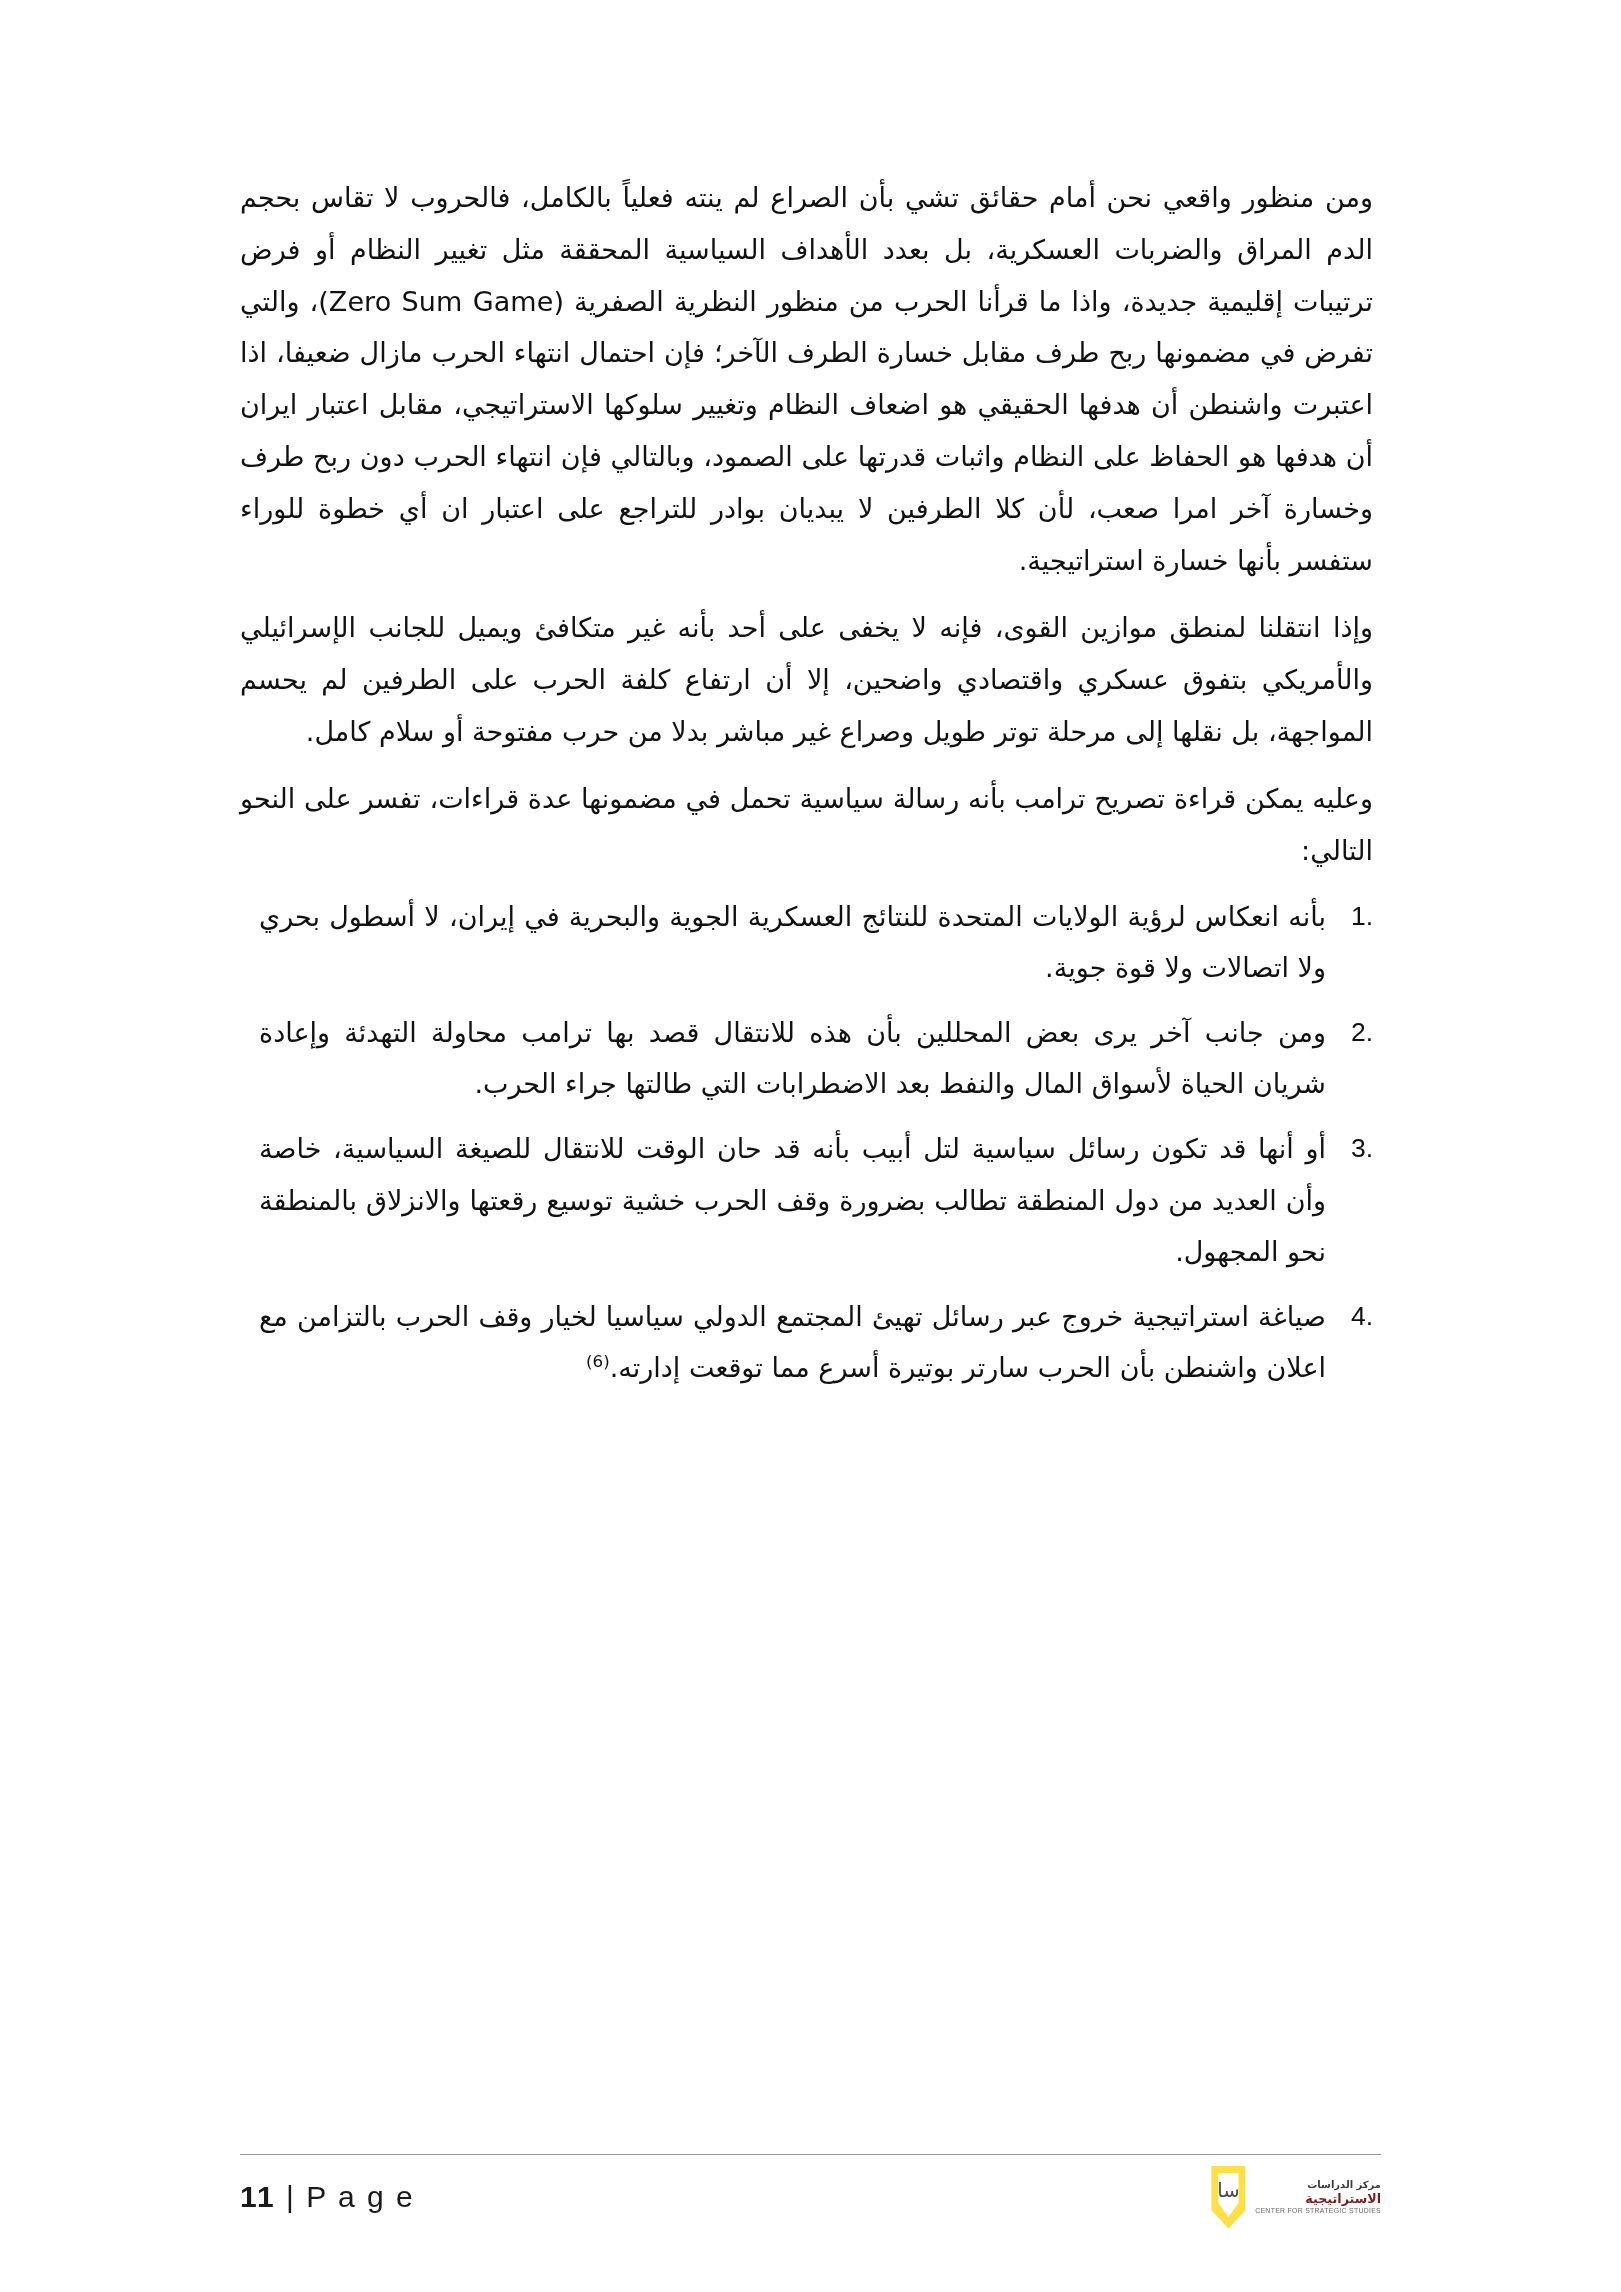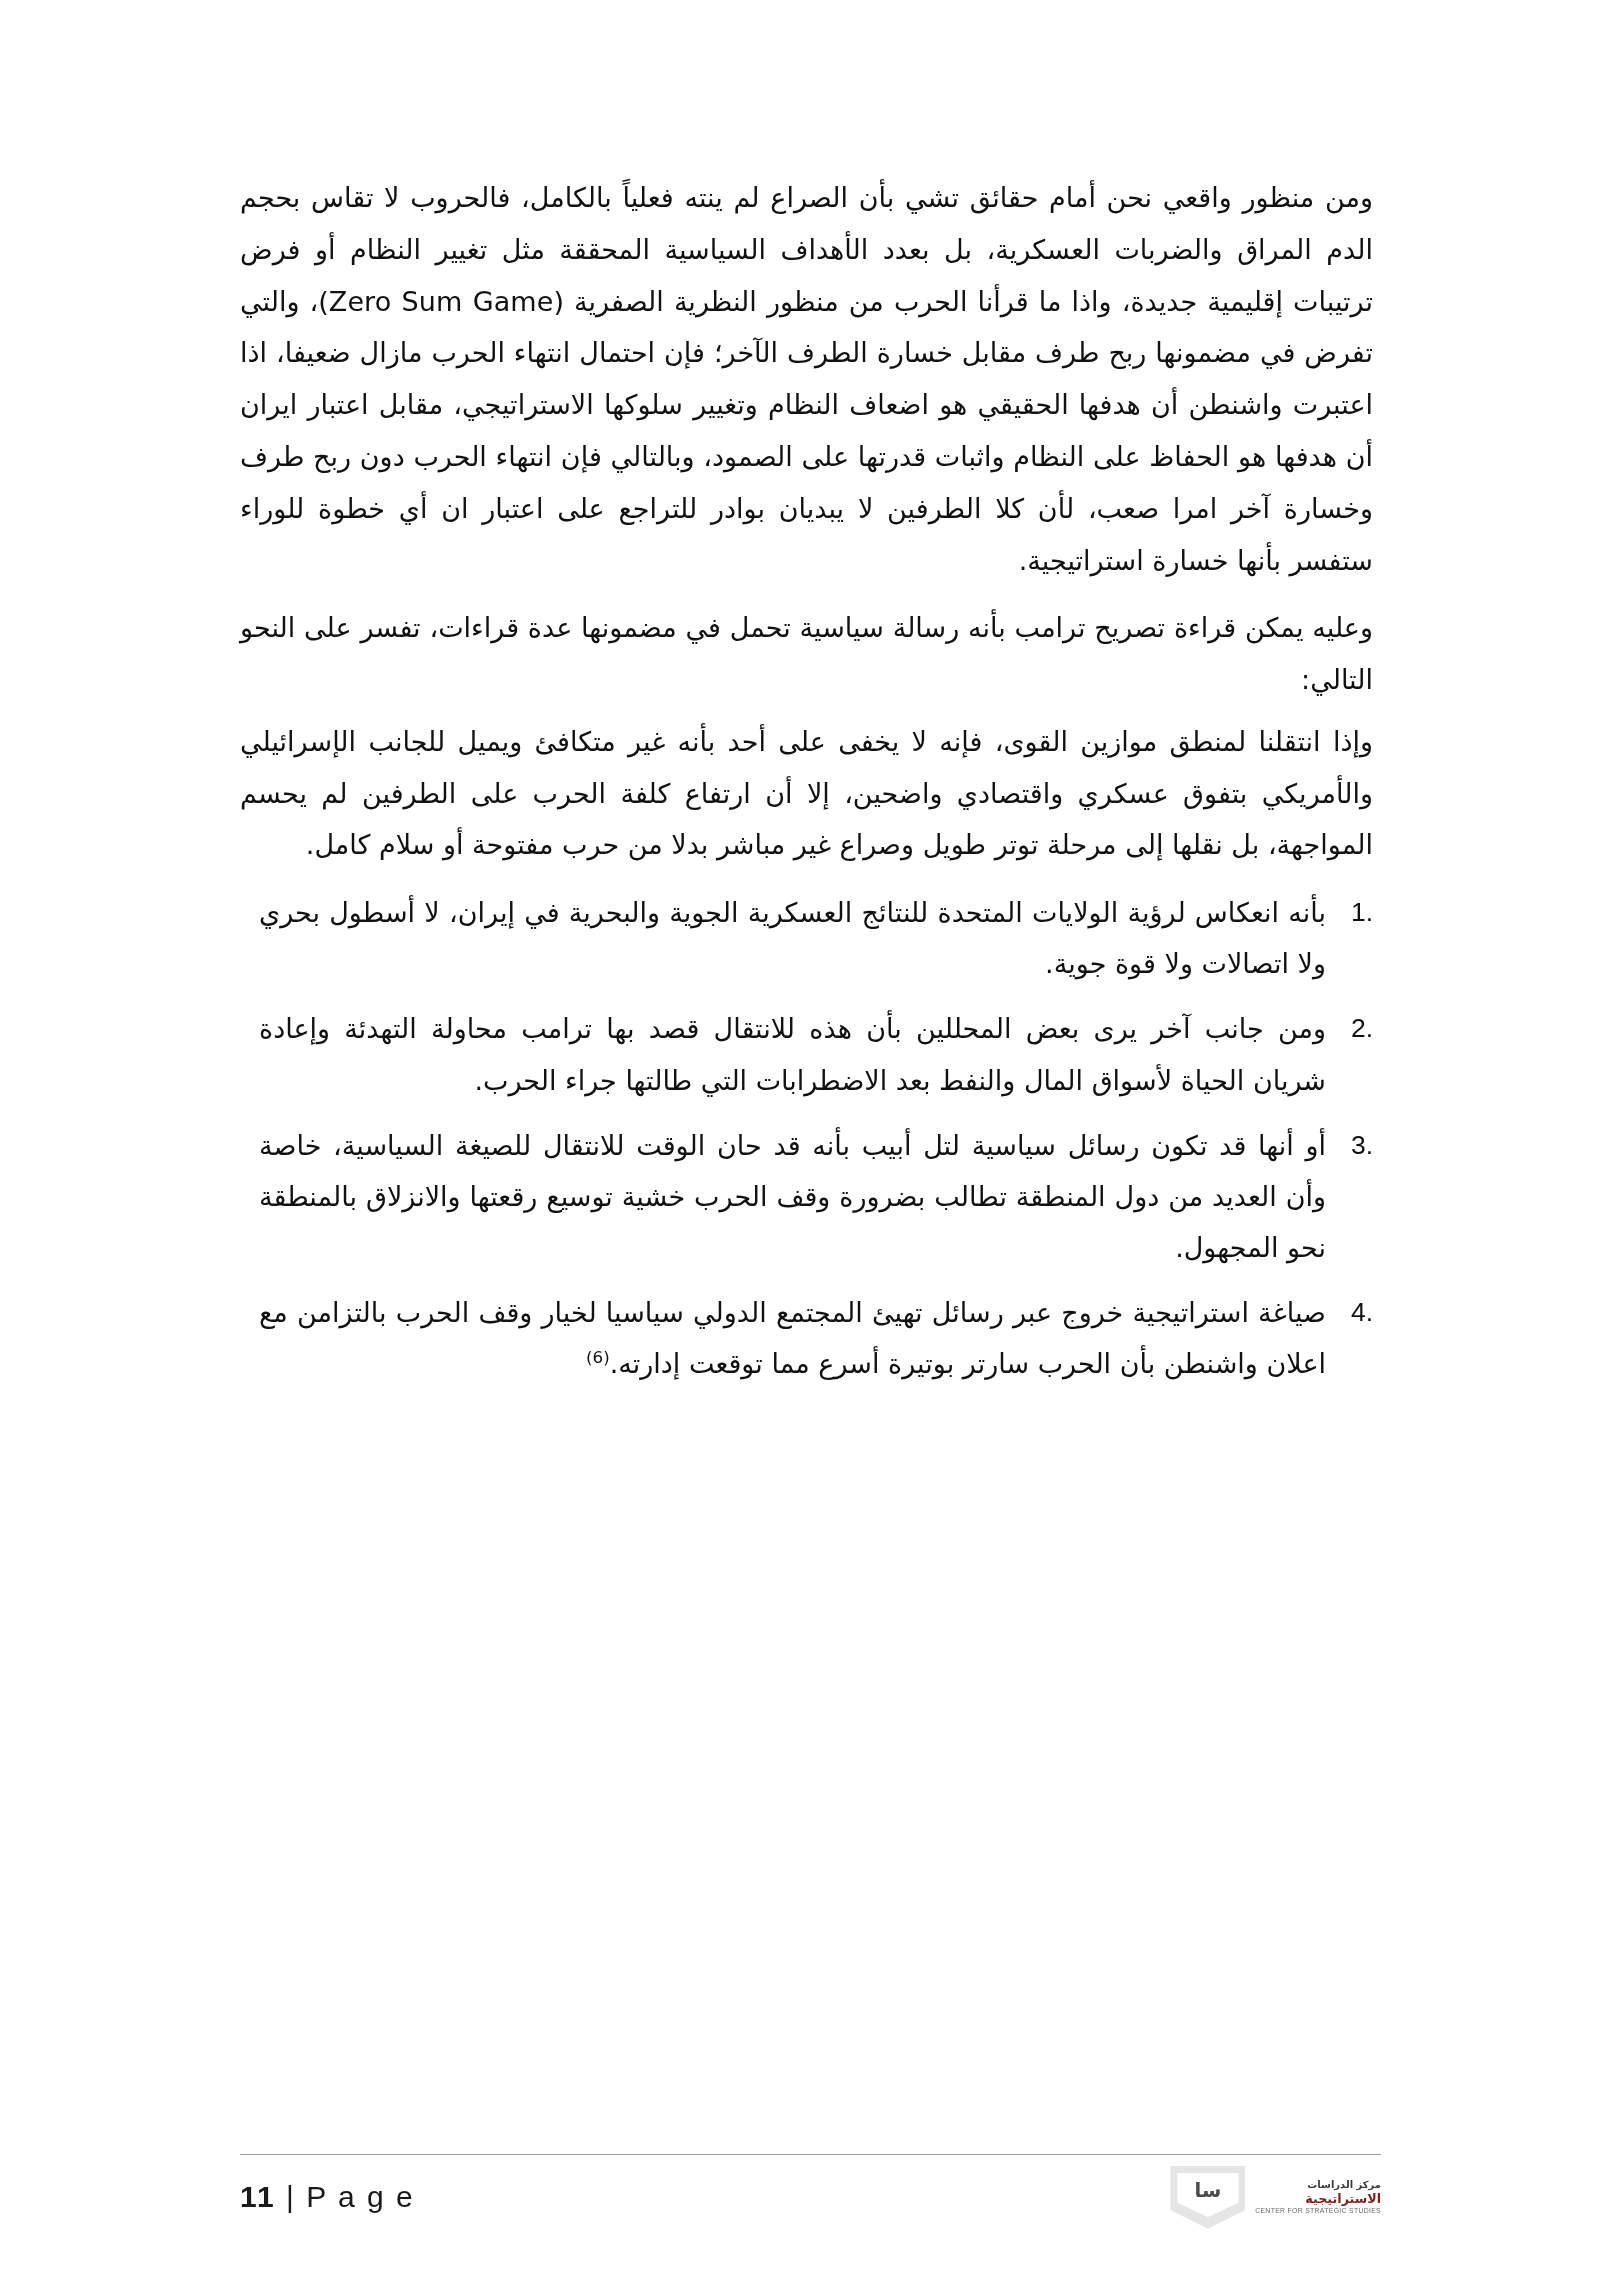--- a/index.html
+++ b/index.html
@@ -131,26 +131,25 @@
   .logo-wrap {
     position: absolute;
     top: 11.8px;
     right: 0;
     display: flex;
     flex-direction: row-reverse;
     align-items: center;
     gap: 9.8px;
   }
   .logo-mark {
-    width: 75px;
+    width: 34px;
     height: 63px;
-    background: #e5e5e5;
+    background: #fde047;
     clip-path: polygon(0 0, 100% 0, 100% 70%, 50% 100%, 0 70%);
     position: relative;
-    font-weight: bold;
   }
   .logo-mark .inner {
     position: absolute;
     left: 6.9px;
     right: 6.9px;
     top: 6.9px;
     bottom: 11.8px;
     background: #ffffff;
     clip-path: polygon(0 0, 100% 0, 100% 68%, 50% 100%, 0 68%);
   }
@@ -191,23 +190,23 @@
 </style>
 </head>
 <body>
 
 <div class="page">
 
   <div class="content">
 
     <p class="para">ومن منظور واقعي نحن أمام حقائق تشي بأن الصراع لم ينته فعلياً بالكامل، فالحروب لا تقاس بحجم الدم المراق والضربات العسكرية، بل بعدد الأهداف السياسية المحققة مثل تغيير النظام أو فرض ترتيبات إقليمية جديدة، واذا ما قرأنا الحرب من منظور النظرية الصفرية (Zero Sum Game)، والتي تفرض في مضمونها ربح طرف مقابل خسارة الطرف الآخر؛ فإن احتمال انتهاء الحرب مازال ضعيفا، اذا اعتبرت واشنطن أن هدفها الحقيقي هو اضعاف النظام وتغيير سلوكها الاستراتيجي، مقابل اعتبار ايران أن هدفها هو الحفاظ على النظام واثبات قدرتها على الصمود، وبالتالي فإن انتهاء الحرب دون ربح طرف وخسارة آخر امرا صعب، لأن كلا الطرفين لا يبديان بوادر للتراجع على اعتبار ان أي خطوة للوراء ستفسر بأنها خسارة استراتيجية.</p>
 
+    <p class="para">وإذا انتقلنا لمنطق موازين القوى، فإنه لا يخفى على أحد بأنه غير متكافئ ويميل للجانب الإسرائيلي والأمريكي بتفوق عسكري واقتصادي واضحين، إلا أن ارتفاع كلفة الحرب على الطرفين لم يحسم المواجهة، بل نقلها إلى مرحلة توتر طويل وصراع غير مباشر بدلا من حرب مفتوحة أو سلام كامل.</p>
+
     <p class="para tight">وعليه يمكن قراءة تصريح ترامب بأنه رسالة سياسية تحمل في مضمونها عدة قراءات، تفسر على النحو التالي:</p>
-
-    <p class="para">وإذا انتقلنا لمنطق موازين القوى، فإنه لا يخفى على أحد بأنه غير متكافئ ويميل للجانب الإسرائيلي والأمريكي بتفوق عسكري واقتصادي واضحين، إلا أن ارتفاع كلفة الحرب على الطرفين لم يحسم المواجهة، بل نقلها إلى مرحلة توتر طويل وصراع غير مباشر بدلا من حرب مفتوحة أو سلام كامل.</p>
 
     <ol class="numlist">
       <li><span>بأنه انعكاس لرؤية الولايات المتحدة للنتائج العسكرية الجوية والبحرية في إيران، لا أسطول بحري ولا اتصالات ولا قوة جوية.</span></li>
       <li><span>ومن جانب آخر يرى بعض المحللين بأن هذه للانتقال قصد بها ترامب محاولة التهدئة وإعادة شريان الحياة لأسواق المال والنفط بعد الاضطرابات التي طالتها جراء الحرب.</span></li>
       <li><span>أو أنها قد تكون رسائل سياسية لتل أبيب بأنه قد حان الوقت للانتقال للصيغة السياسية، خاصة وأن العديد من دول المنطقة تطالب بضرورة وقف الحرب خشية توسيع رقعتها والانزلاق بالمنطقة نحو المجهول.</span></li>
       <li><span>صياغة استراتيجية خروج عبر رسائل تهيئ المجتمع الدولي سياسيا لخيار وقف الحرب بالتزامن مع اعلان واشنطن بأن الحرب سارتر بوتيرة أسرع مما توقعت إدارته.</span><sup class="fnref">(6)</sup></li>
     </ol>
 
 
   </div>

